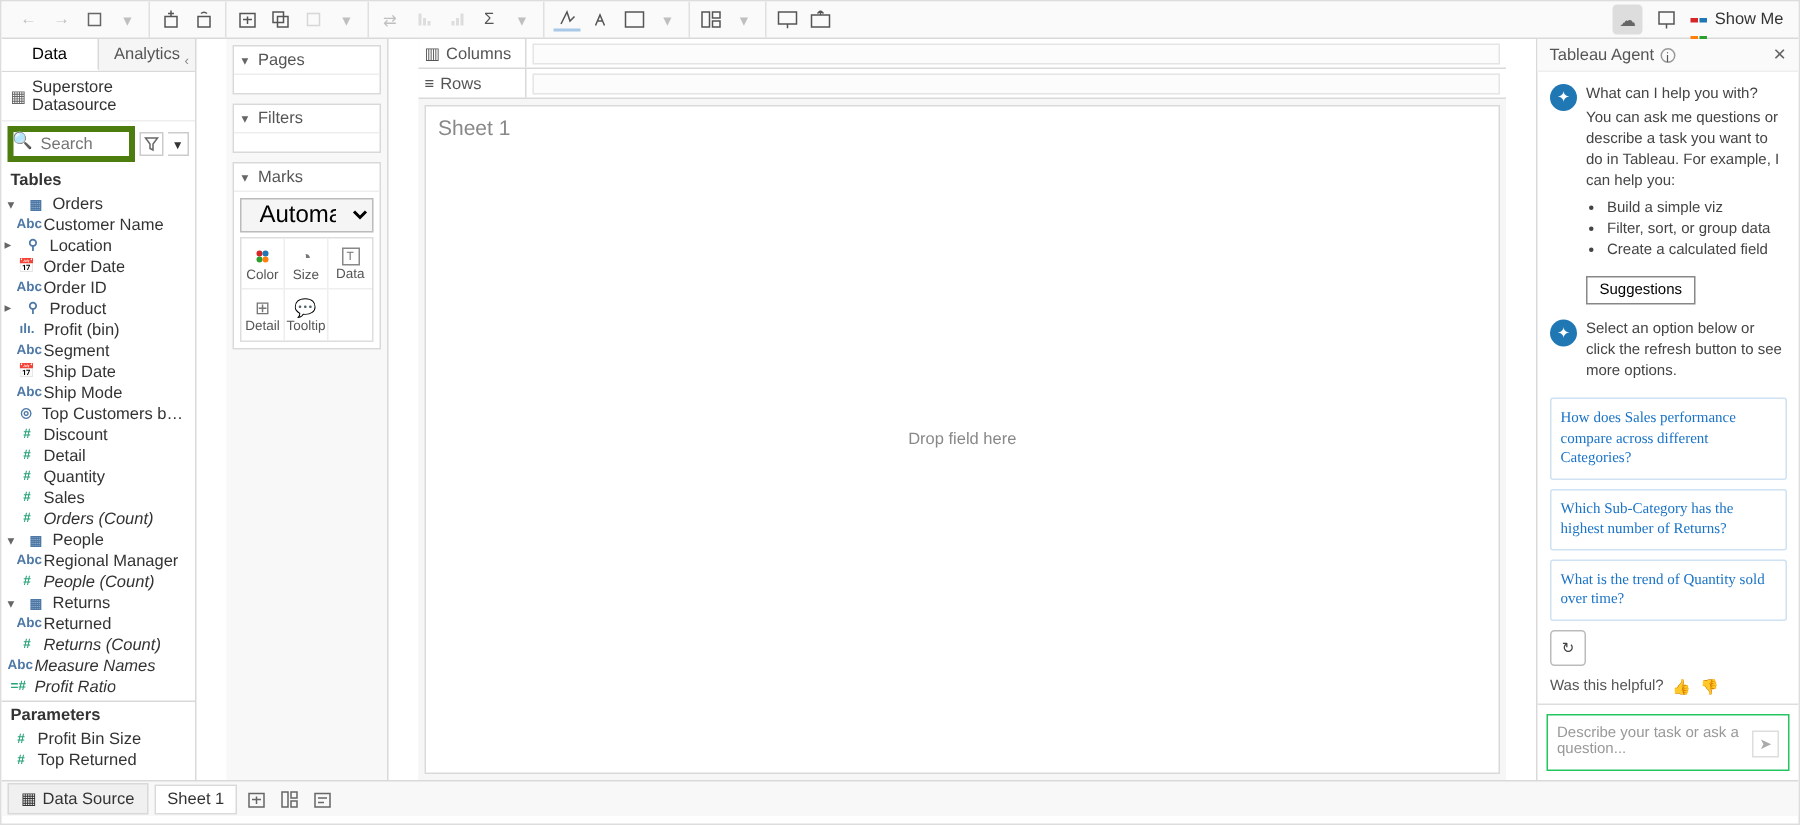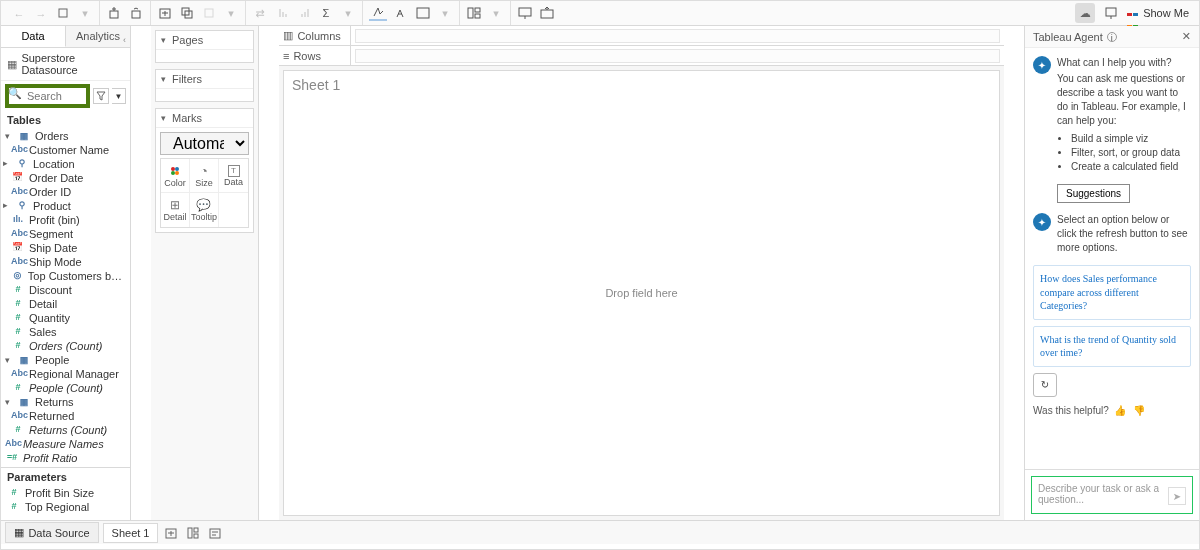--- a/index.html
+++ b/index.html
@@ -335,21 +335,21 @@
         </div>
     </div>
     <div class="params-head">Parameters</div>
     <div style="padding-bottom:6px;">
       <div class="field" style="padding-left:6px;">
           <span class="fi meas">#</span>
           <span class="fname">Profit Bin Size</span>
         </div>
       <div class="field" style="padding-left:6px;">
           <span class="fi meas">#</span>
-          <span class="fname">Top Regional</span>
+          <span class="fname">Top Returned</span>
         </div>
     </div>
   </div>
 
   <div class="cards">
     <div class="card">
       <div class="card-head">
           <span class="caret">▾</span>
           <span>Pages</span>
         </div>
@@ -446,20 +446,21 @@
             <li>Create a calculated field</li>
           </ul>
           <button class="sugg-btn">Suggestions</button>
         </div>
       </div>
       <div class="agent-msg">
         <div class="agent-avatar">✦</div>
         <div class="agent-text">Select an option below or click the refresh button to see more options.</div>
       </div>
       <div class="sugg-card">How does Sales performance compare across different Categories?</div>
+      <div class="sugg-card">Which Sub-Category has the highest number of Returns?</div>
       <div class="sugg-card">What is the trend of Quantity sold over time?</div>
       <div class="refresh-btn">↻</div>
       <div class="helpful">
         <span>Was this helpful?</span>
         <span>👍</span>
         <span>👎</span>
       </div>
     </div>
     <div class="agent-input">
       <div class="agent-input-box">

